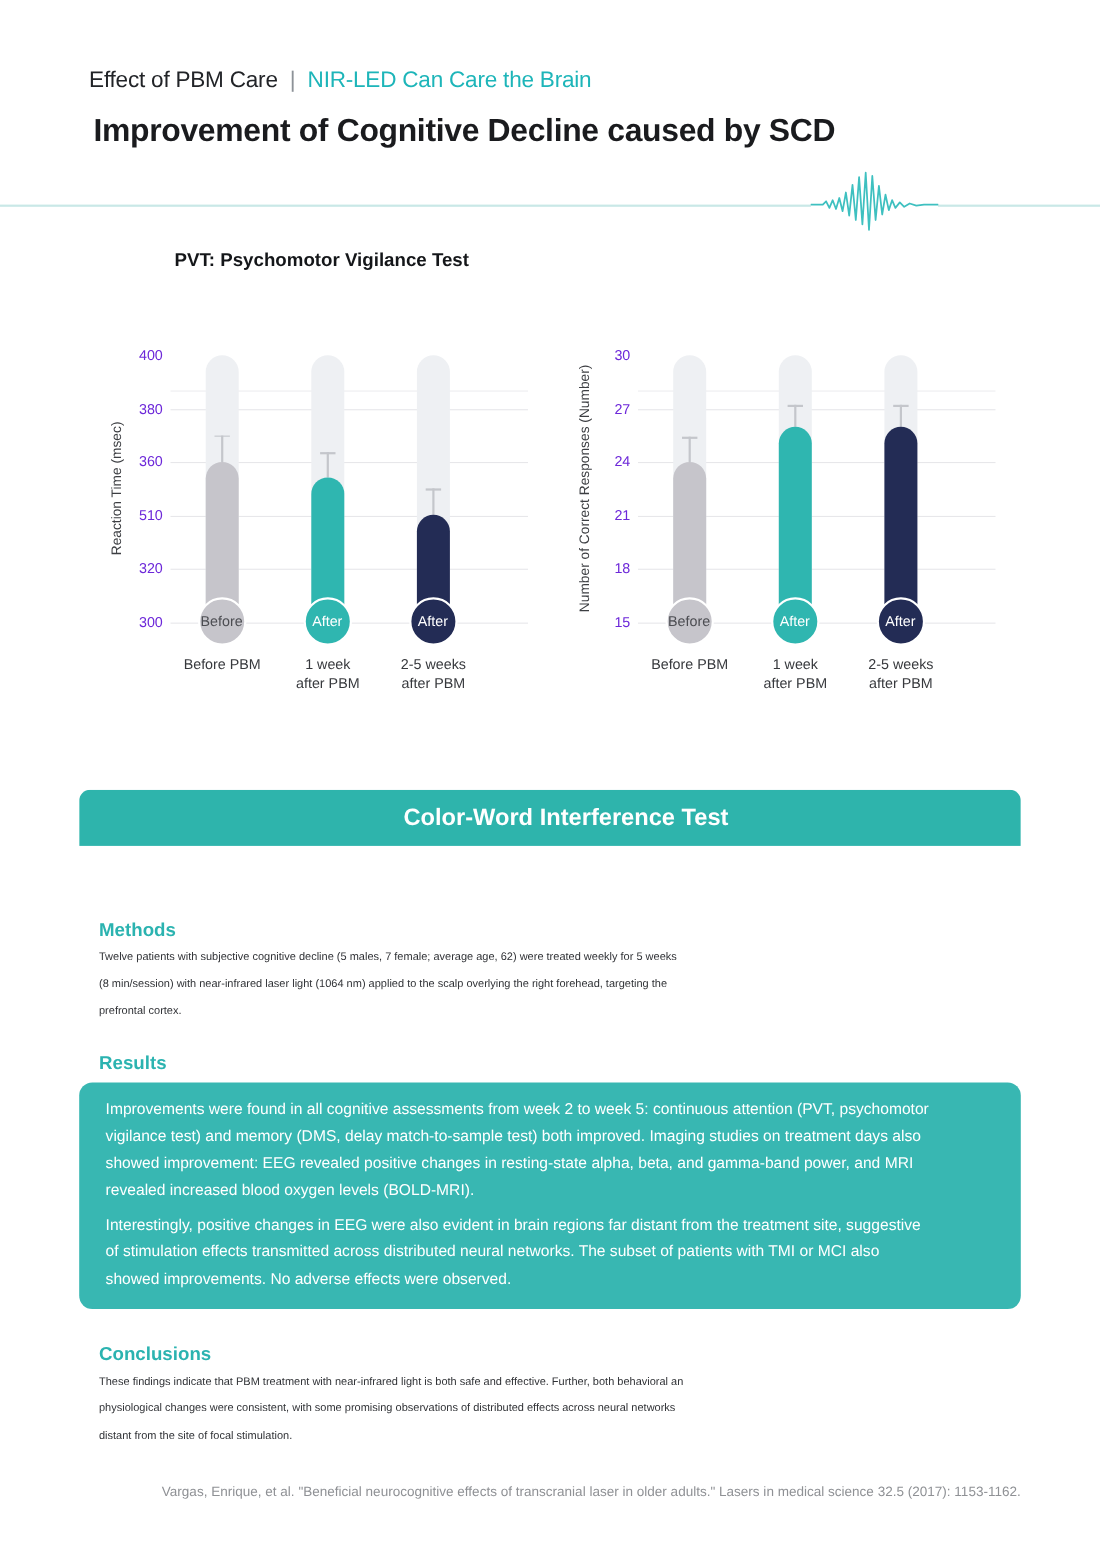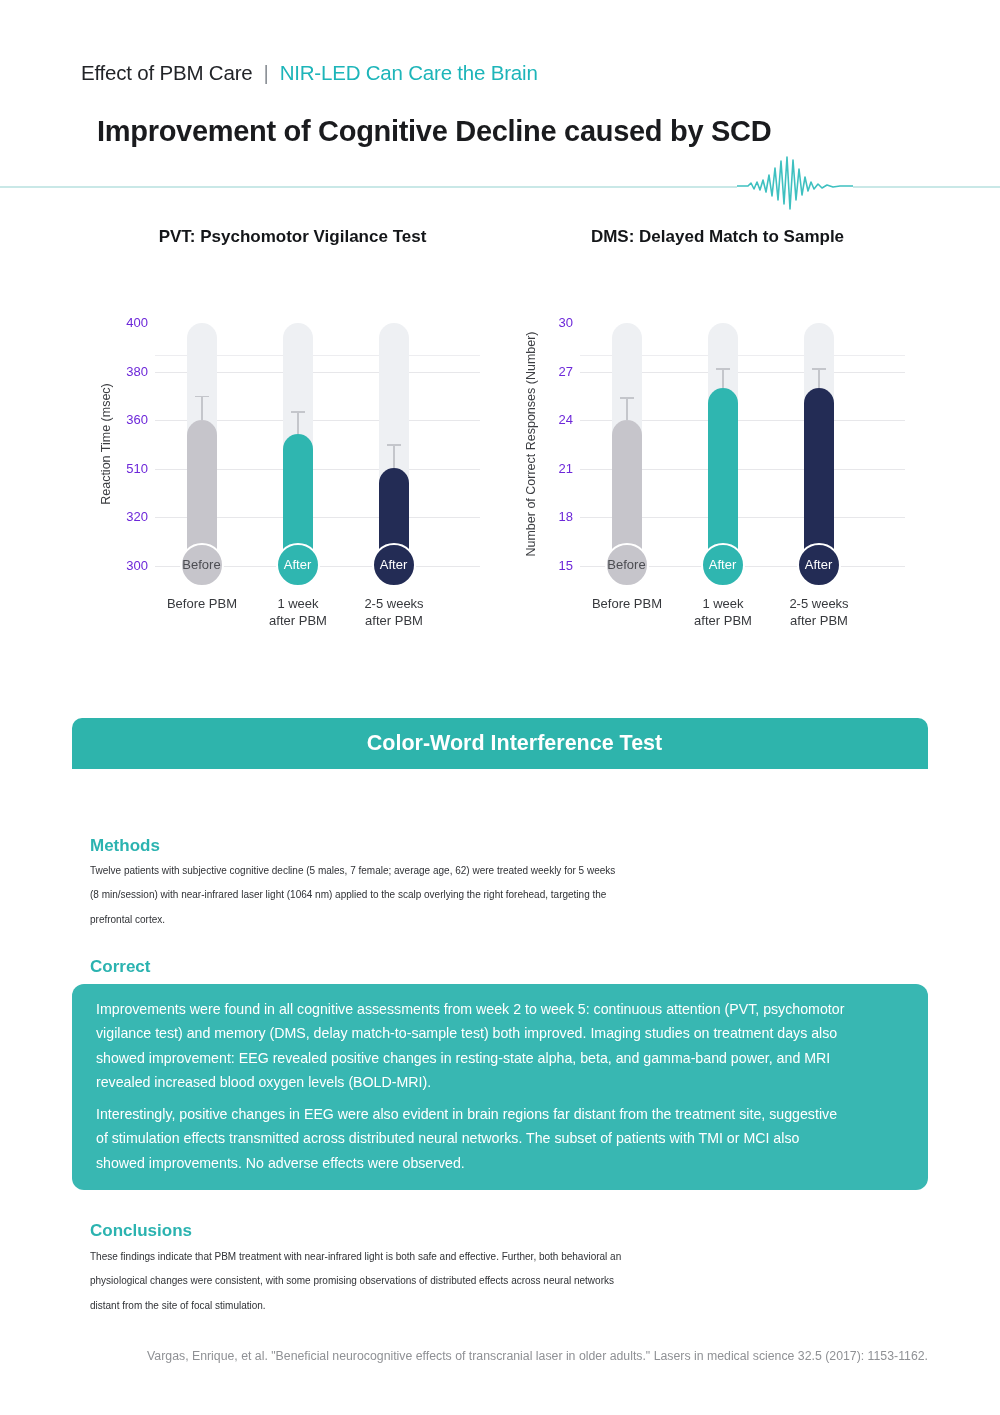--- a/index.html
+++ b/index.html
@@ -4,21 +4,21 @@
 <style>
   html,body{margin:0;padding:0;background:#fff;}
   body{font-family:"Liberation Sans","DejaVu Sans",sans-serif;}
   .page{position:relative;width:1000px;height:1415px;background:#ffffff;overflow:hidden;}
   .abs{position:absolute;}
 
   
   .eyebrow{top:61px;left:81px;font-size:20.5px;font-weight:500;color:#222428;letter-spacing:-0.2px;}
   .eyebrow .sep{color:#8d9298;margin:0 11px;font-weight:400;}
   .eyebrow .right{color:#1db5b9;}
-  .main-title{top:99px;left:81px;font-size:29px;font-weight:700;color:#1a1b1e;letter-spacing:-0.3px;margin:16px;}
+  .main-title{top:99px;left:81px;font-size:29px;font-weight:700;color:#1a1b1e;letter-spacing:-0.3px;margin:4px;}
   .divider{top:186px;left:0;width:1000px;height:1.5px;background:#c9e8e7;}
   .wave{left:737px;top:152px;}
 
   
   .chart-box{top:227px;width:425px;height:420px;}
   .chart-title{position:absolute;top:0;left:0;width:100%;text-align:center;font-size:17px;font-weight:700;color:#141619;}
   .ylabel{position:absolute;left:26px;top:217px;transform:translate(-50%,-50%) rotate(-90deg);white-space:nowrap;font-size:12.5px;color:#3c3e42;}
   .plot{position:absolute;left:0;top:96px;width:425px;height:330px;}
   .tick{position:absolute;left:0;width:68px;text-align:right;font-size:13px;color:#6d28d9;height:16px;line-height:16px;}
   .grid{position:absolute;background:#e7e7ea;height:1px;}
@@ -87,21 +87,20 @@
         <div style="position: absolute; left: 313.25px; top: 121px; width: 1.5px; height: 24.2px; background: rgb(196, 198, 203);"></div>
         <div style="position: absolute; left: 307px; top: 121px; width: 14px; height: 1.5px; background: rgb(196, 198, 203);"></div>
         <div style="position: absolute; left: 299px; top: 145.2px; width: 30px; height: 96.8px; background: rgb(35, 44, 85); border-radius: 15px 15px 0px 0px;"></div>
         <div class="bubble" style="left: 291.5px; top: 219.5px; background: rgb(35, 44, 85); color: rgb(255, 255, 255);">After</div>
         <div class="cat" style="left: 244px; top: 272px;">2-5 weeks
 after PBM</div>
       </div>
   </div>
 
   <div class="abs chart-box" style="left:505px">
-    <div class="chart-title">DMS: Delayed Match to Sample</div>
     <div class="ylabel">Number of Correct Responses (Number)</div>
     <div class="plot">
         <div class="grid" style="left: 75px; top: 32px; width: 325px; background: rgb(237, 237, 240);"></div>
         <div class="tick" style="top: 234.5px;">15</div>
         <div class="grid" style="left: 75px; top: 242.5px; width: 325px;"></div>
         <div class="tick" style="top: 186px;">18</div>
         <div class="grid" style="left: 75px; top: 194px; width: 325px;"></div>
         <div class="tick" style="top: 137.5px;">21</div>
         <div class="grid" style="left: 75px; top: 145.5px; width: 325px;"></div>
         <div class="tick" style="top: 89px;">24</div>
@@ -134,21 +133,21 @@
 
   <div class="abs banner">
     <div class="banner-top">Color-Word Interference Test</div>
   </div>
 
   <div class="abs sec-h" style="top:836px">Methods</div>
   <div class="abs sec-b" style="top:859px">Twelve patients with subjective cognitive decline (5 males, 7 female; average age, 62) were treated weekly for 5 weeks
 (8 min/session) with near-infrared laser light (1064 nm) applied to the scalp overlying the right forehead, targeting the
 prefrontal cortex.</div>
 
-  <div class="abs sec-h" style="top:957px">Correct</div>
+  <div class="abs sec-h" style="top:957px">Results</div>
   <div class="abs res-box">
     <p>Improvements were found in all cognitive assessments from week 2 to week 5: continuous attention (PVT, psychomotor
 vigilance test) and memory (DMS, delay match-to-sample test) both improved. Imaging studies on treatment days also
 showed improvement: EEG revealed positive changes in resting-state alpha, beta, and gamma-band power, and MRI
 revealed increased blood oxygen levels (BOLD-MRI).</p>
     <p>Interestingly, positive changes in EEG were also evident in brain regions far distant from the treatment site, suggestive
 of stimulation effects transmitted across distributed neural networks. The subset of patients with TMI or MCI also
 showed improvements. No adverse effects were observed.</p>
   </div>
 

